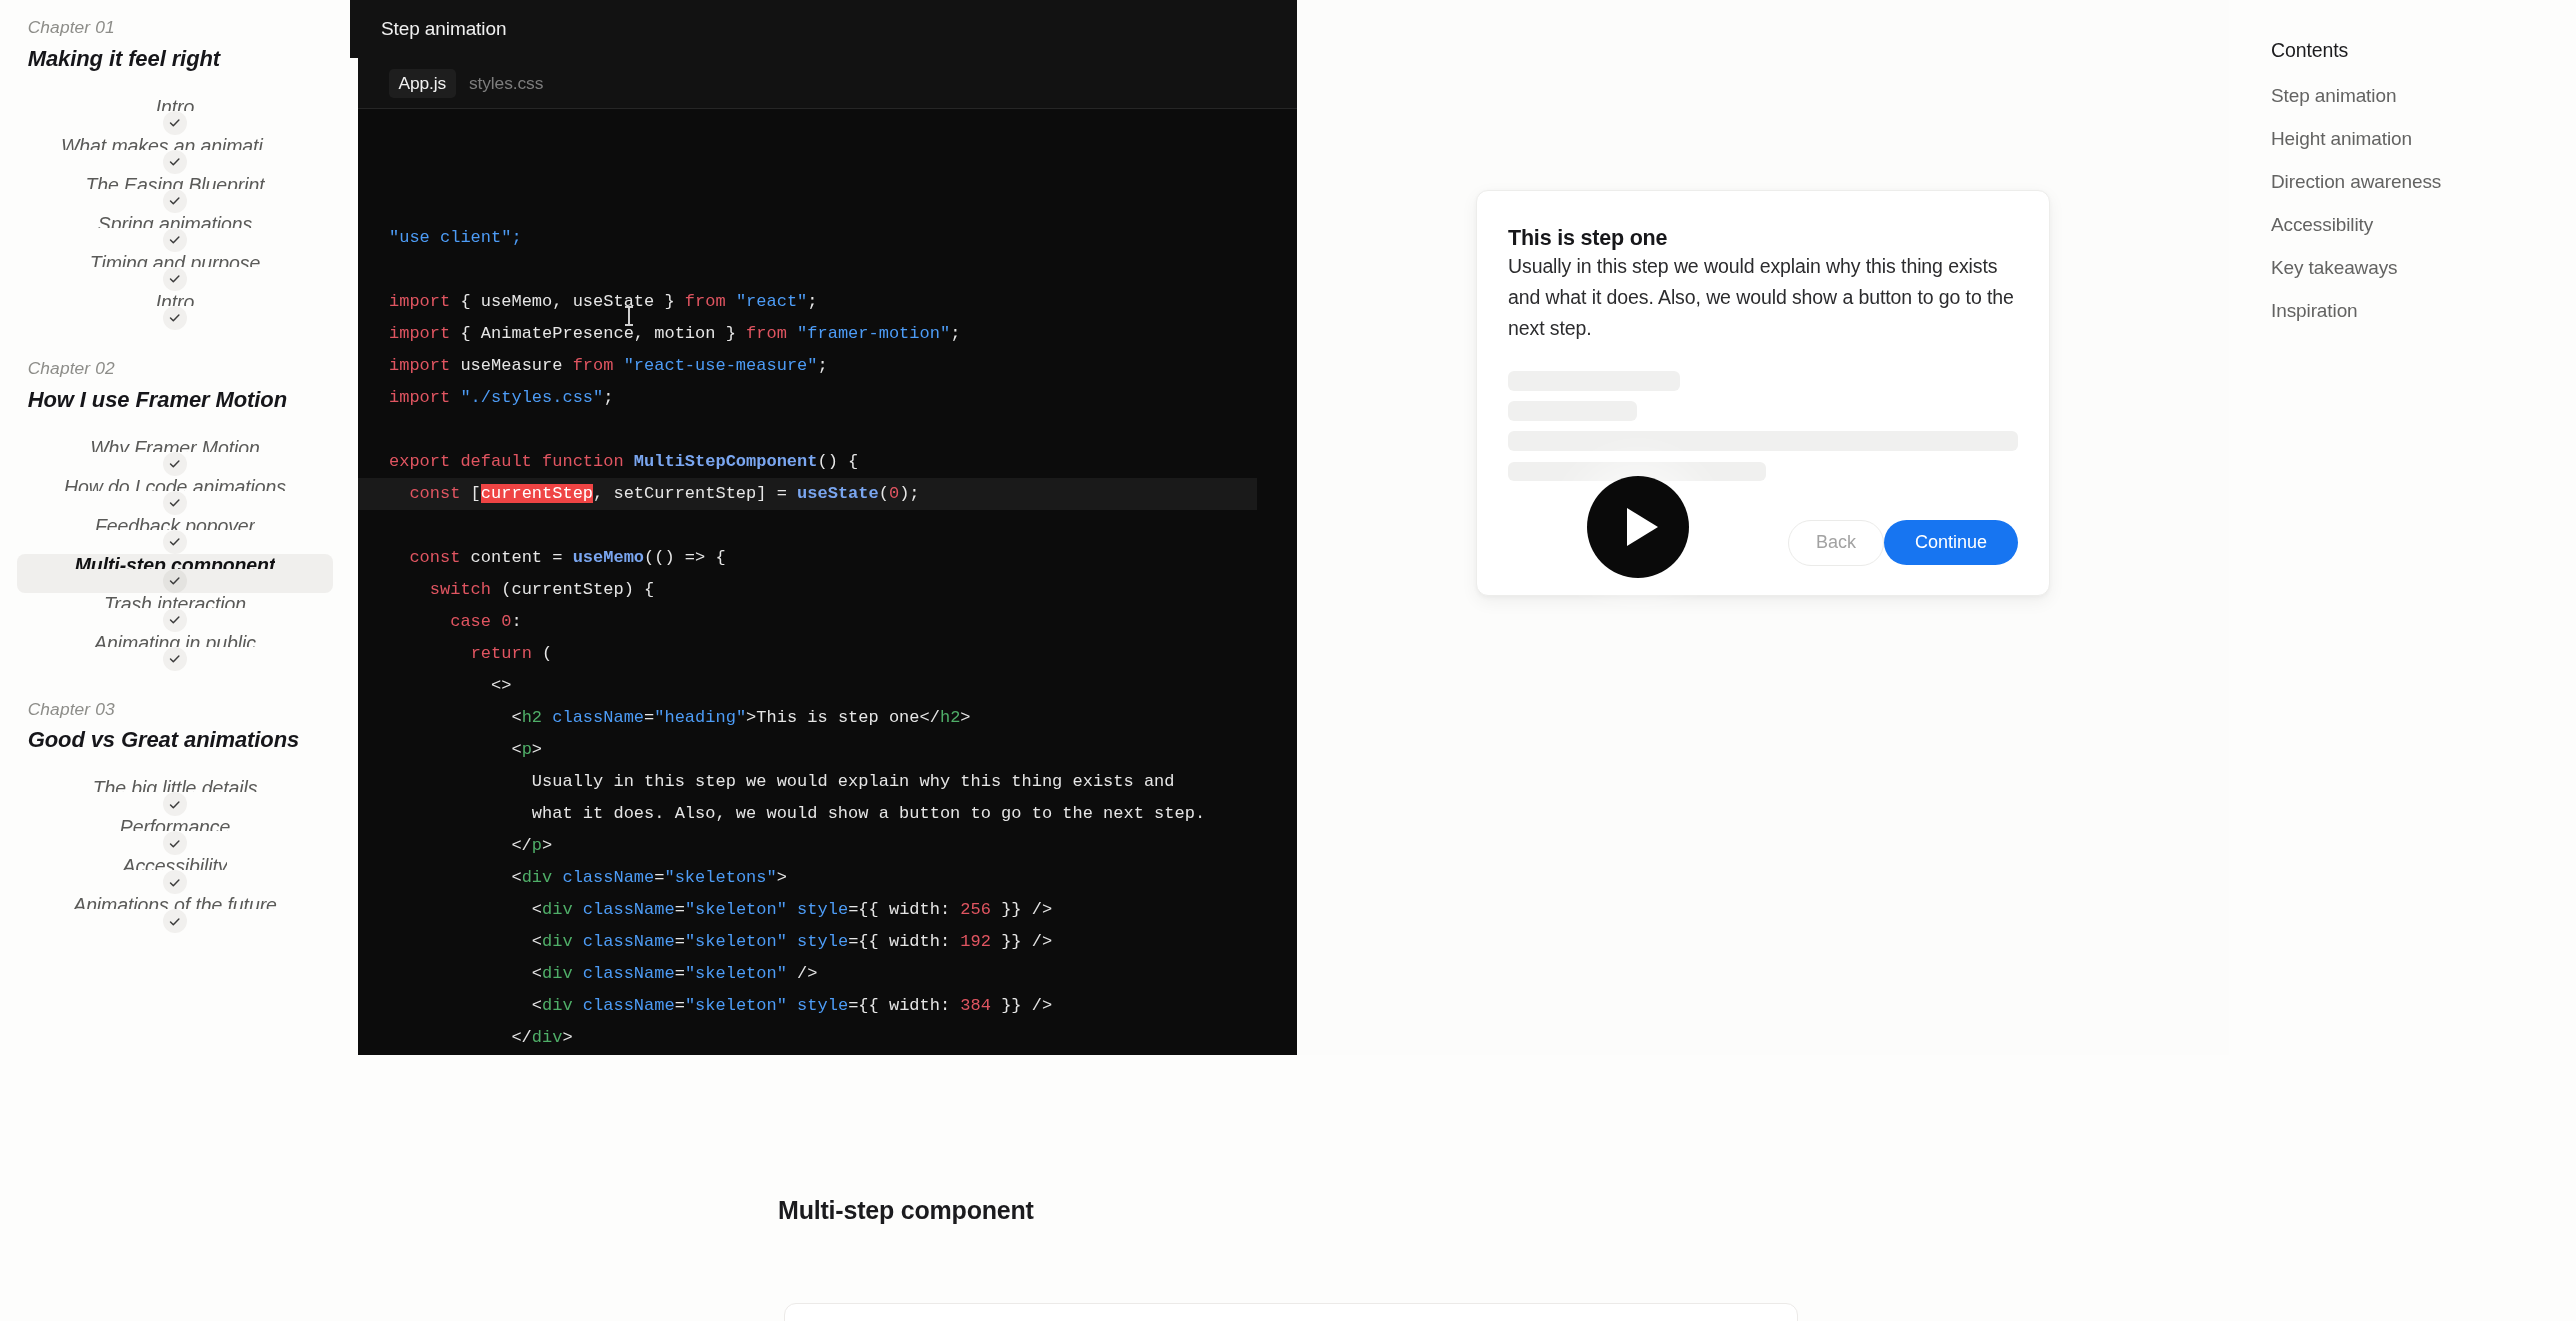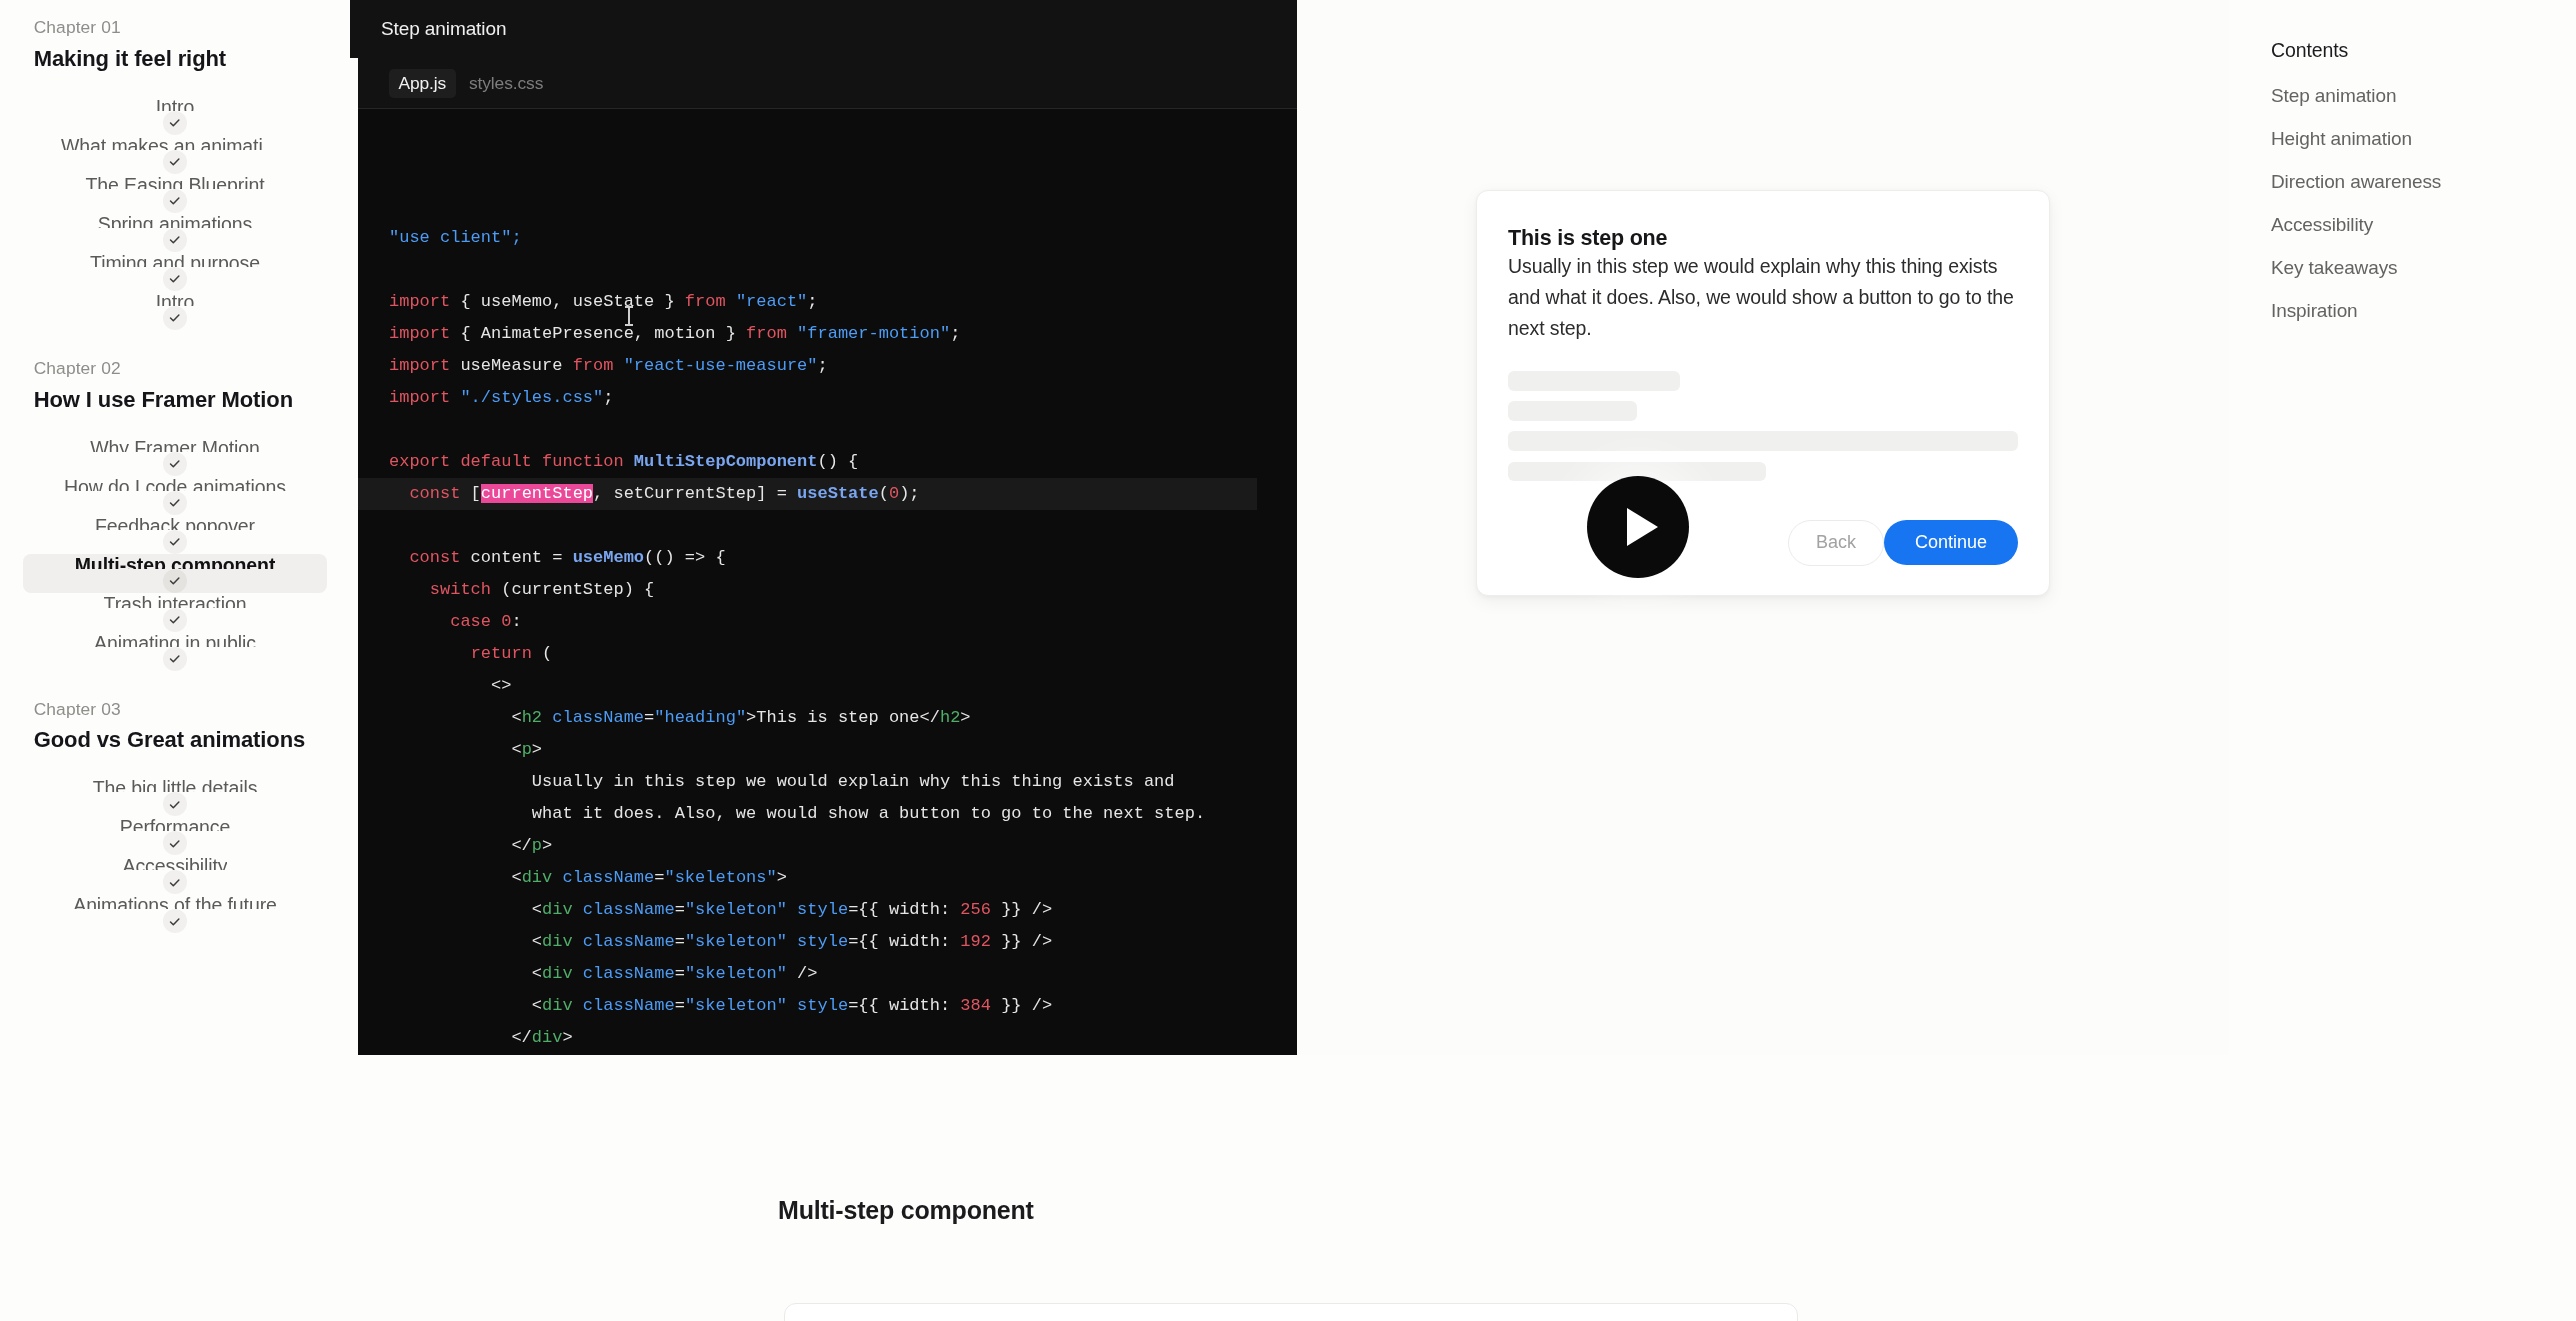--- a/index.html
+++ b/index.html
@@ -21,21 +21,21 @@
     background: #b9b6b0;
   }
   .left-edge-thumb2 {
     position: absolute; left: 0px; top: 657px; width: 2px; height: 10.7px;
     background: #c9c6c0;
   }
 
   
   .sidebar {
     position: absolute; left: 0; top: 0; width: 350px; height: 1322px;
-    background: #fdfdfc; padding: 0 23px;
+    background: #fdfdfc; padding: 0 17px; font-style: italic;
   }
   .chapter-block { margin-bottom: 5.4px; }
   .chapter-kicker {
     font-size: 17.4px; color: #8d8d89; letter-spacing: 0.1px;
     padding: 0 10.7px; margin-bottom: 7.4px;
   }
   .chapter-title {
     font-size: 22px; font-weight: 700; color: #16161a; letter-spacing: -0.1px;
     padding: 0 10.7px; margin-bottom: 24px;
   }
@@ -104,21 +104,21 @@
   }
   .code .line { padding-left: 31px; height: 32px; }
   .code .line.hl { background: #1a1a1a; width: 899px; }
   .tok-kw   { color: #e05561; }
   .tok-str  { color: #4d9cf6; }
   .tok-fn   { color: #7aa6f0; font-weight: bold; }
   .tok-num  { color: #e05561; }
   .tok-tag  { color: #4fae68; }
   .tok-attr { color: #4d9cf6; }
   .tok-pl   { color: #e6e6e6; }
-  .sel { background: #ec4899; color: #ffffff; }
+  .sel { background: #ef4444; color: #ffffff; }
 
   .caret-ibeam {
     position: absolute; left: 270px; top: 198px;
     width: 2px; height: 17.4px; background: #cfcfcf;
   }
   .caret-ibeam::before, .caret-ibeam::after {
     content: ''; position: absolute; left: -3.4px; width: 8.7px; height: 2px;
     background: #cfcfcf;
   }
   .caret-ibeam::before { top: -1.3px; }

